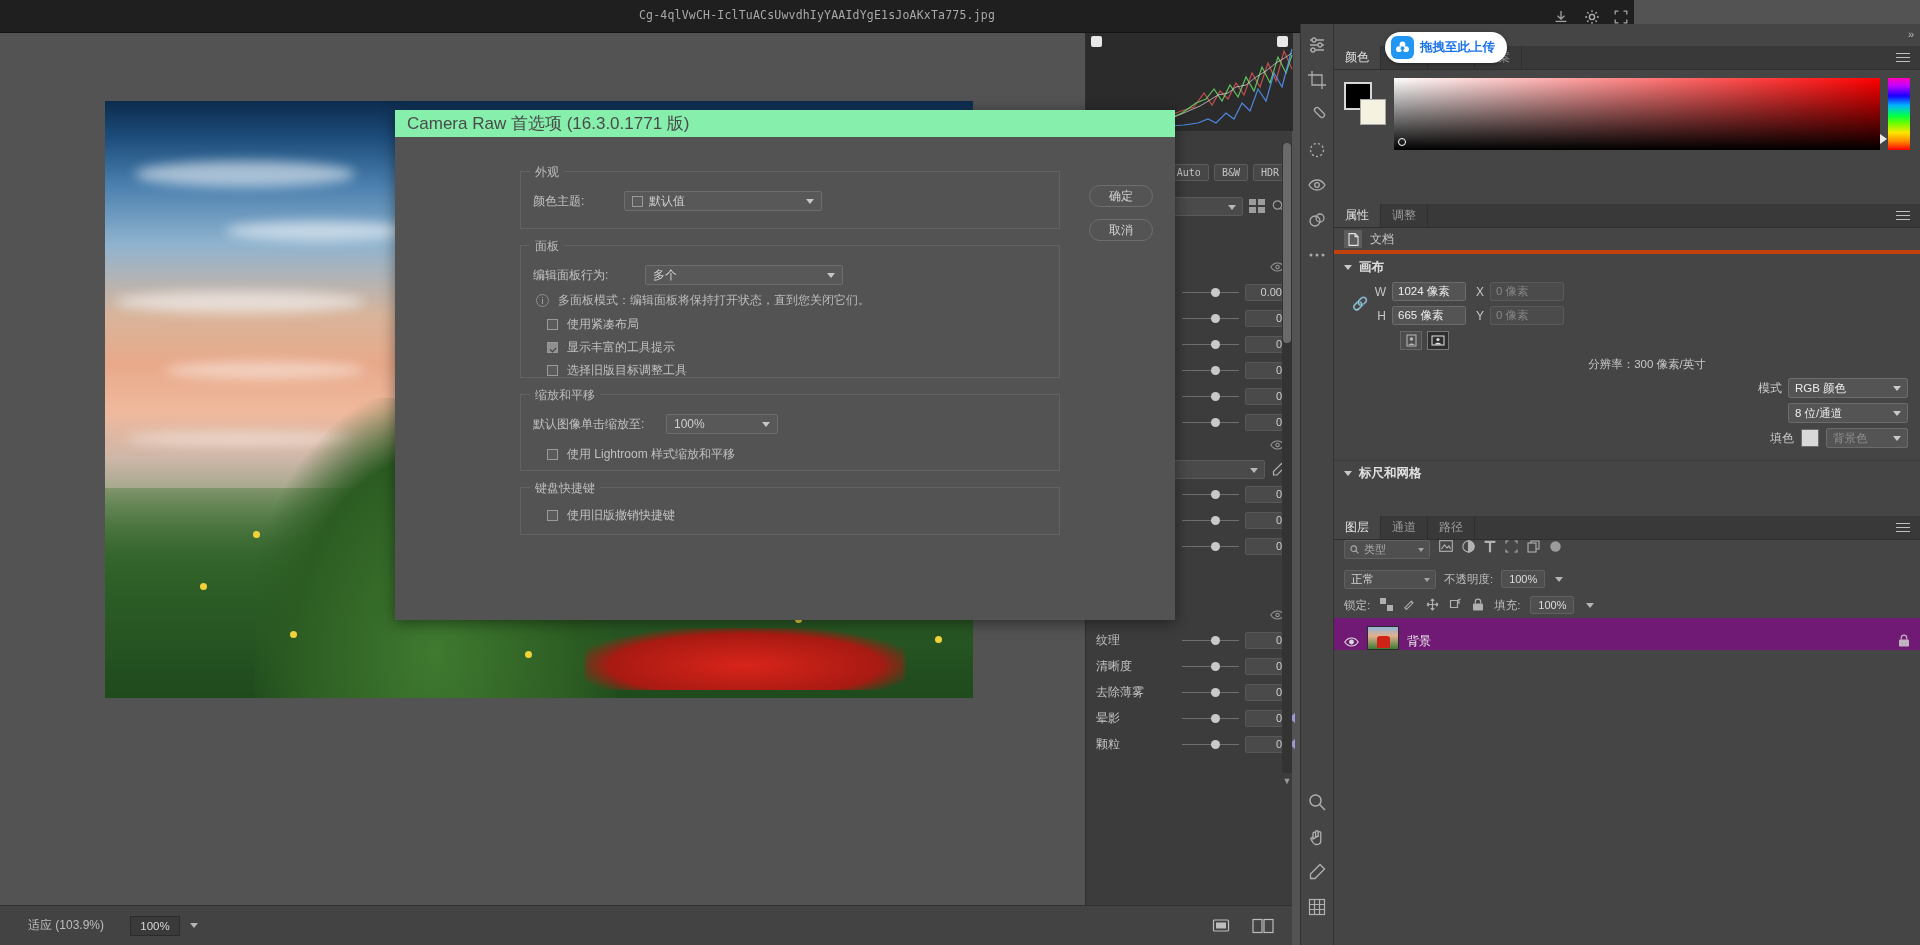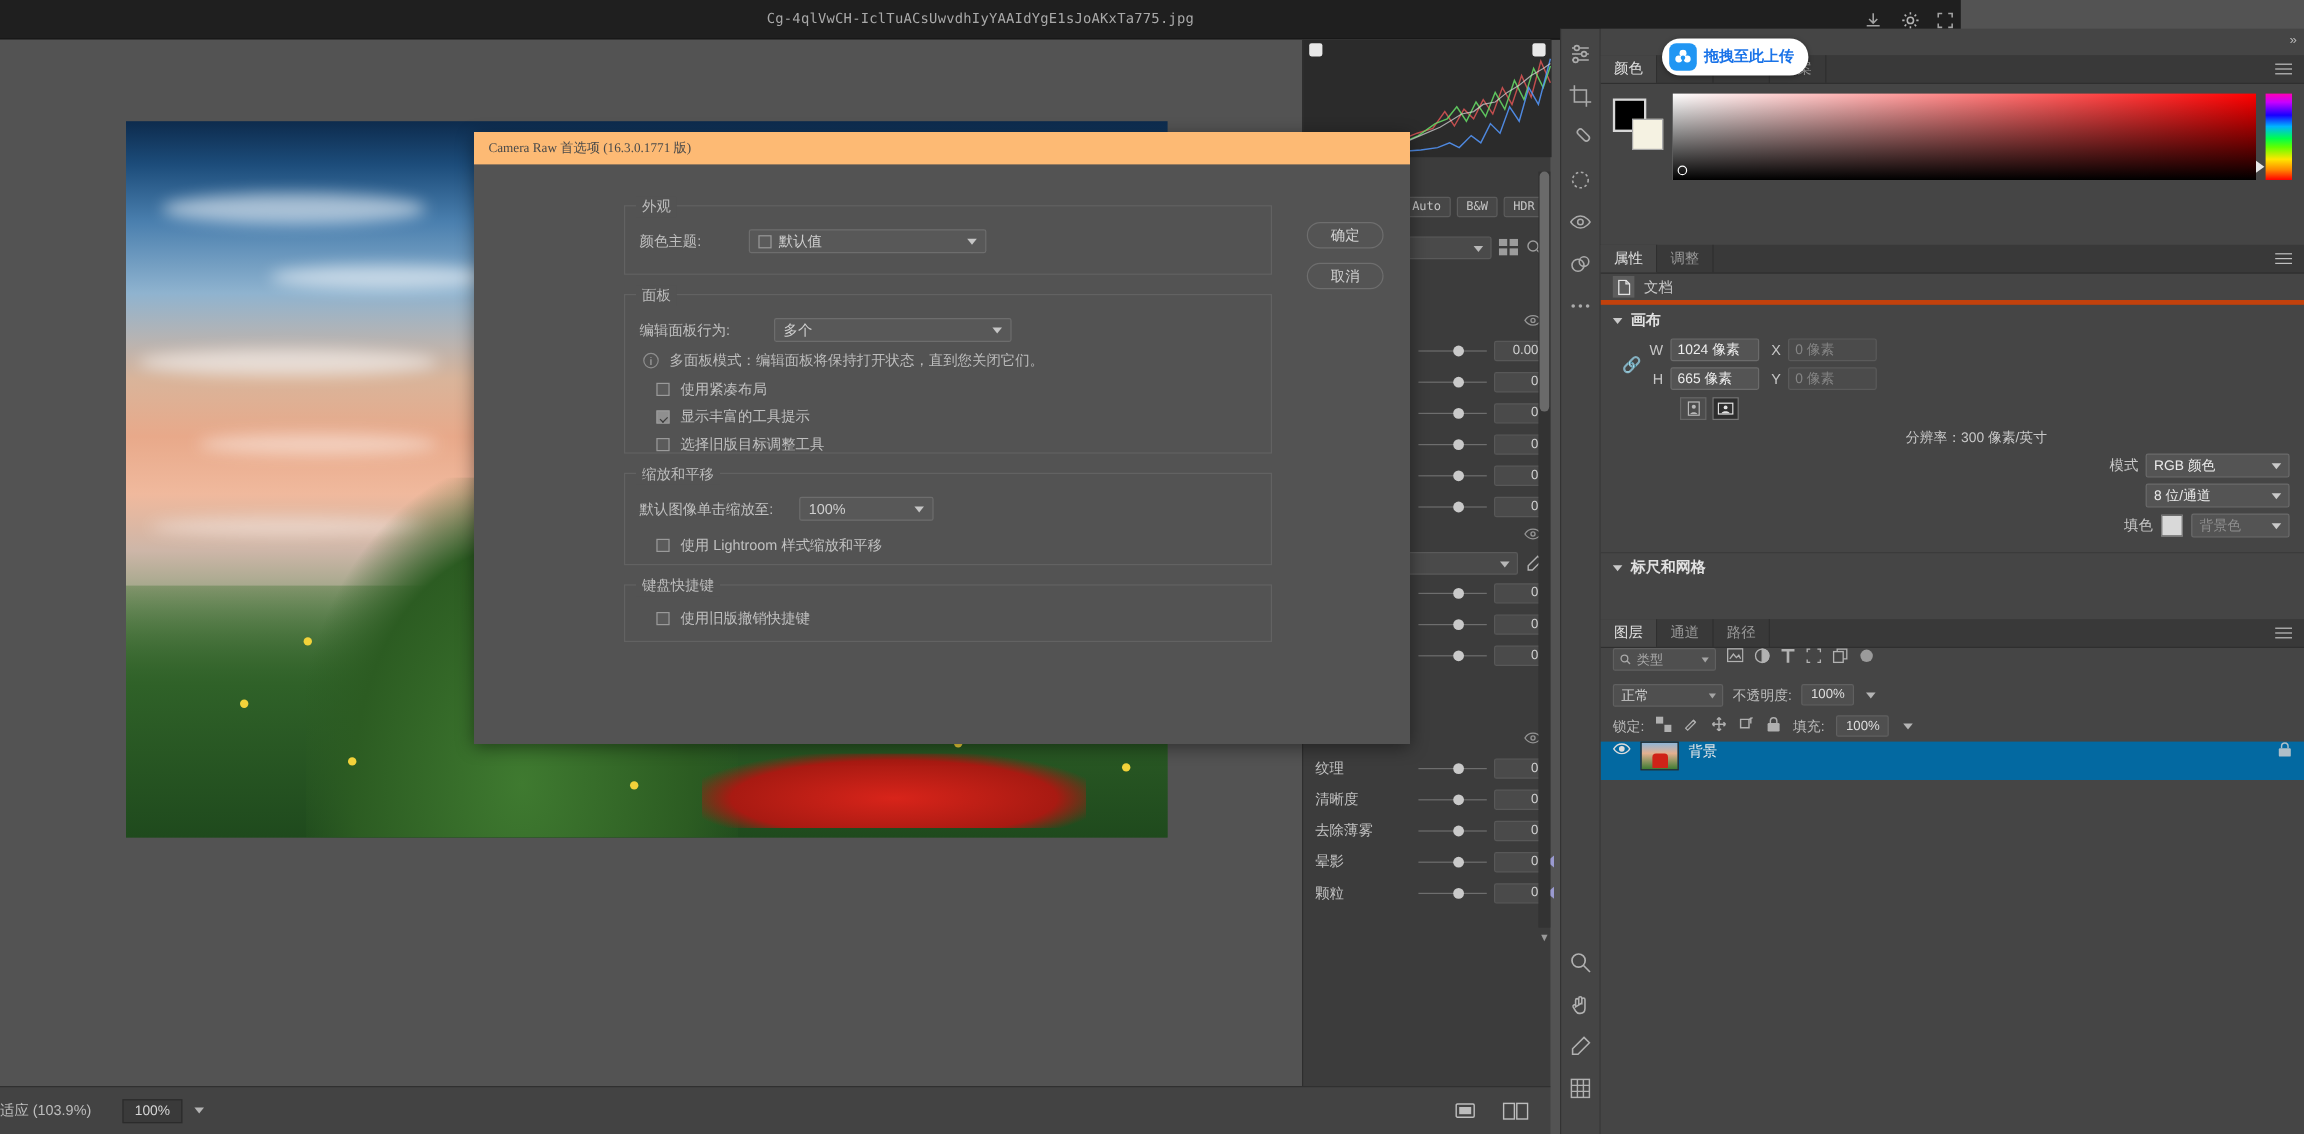--- a/index.html
+++ b/index.html
@@ -59,21 +59,21 @@
     border-left:1px solid #2b2b2b;
   }
   .scrollv-canvas .thumb { position:absolute; left:2px; top:120px; width:9px; height:320px; background:#6a6a6a; border-radius:4px; }
 
   
   .statusbar {
     position:absolute; left:0; bottom:0; width:1292px; height:40px;
     background:#434343; border-top:1px solid #303030;
     display:flex; align-items:center; color:#bdbdbd; font-size:12px;
   }
-  .sb-fit { margin-left:0; }
+  .sb-fit { margin-left:28px; }
   .sb-zoom {
     margin-left:26px; width:50px; height:20px; background:#3a3a3a; border:1px solid #2b2b2b;
     color:#d6d6d6; font-size:11.5px; display:flex; align-items:center; justify-content:center;
   }
   .sb-caret { margin-left:10px; width:0;height:0;border-left:4px solid transparent;border-right:4px solid transparent;border-top:5px solid #b5b5b5; }
   .sb-right { margin-left:auto; display:flex; align-items:center; gap:22px; margin-right:18px; }
   .sb-right svg { display:block; }
 
   
   .crpanel {
@@ -221,21 +221,21 @@
   .blend-sel {
     width:92px; height:19px; background:#4f4f4f; border:1px solid #606060; color:#d2d2d2; font-size:11.5px;
     display:flex; align-items:center; padding-left:6px; position:relative; border-radius:2px;
   }
   .blend-sel:after { content:""; position:absolute; right:5px; top:7px; width:0;height:0;
     border-left:3.5px solid transparent;border-right:3.5px solid transparent;border-top:4.5px solid #a5a5a5;}
   .opa { color:#bdbdbd; font-size:11.5px; }
   .opa-val { width:44px; height:18px; background:#4f4f4f; border:1px solid #606060; color:#ddd; font-size:11px;
     display:flex; align-items:center; justify-content:center; border-radius:2px;}
   .lock-row { height:26px; display:flex; align-items:center; gap:10px; padding:0 10px; color:#bdbdbd; font-size:11.5px;}
-  .layer-item { height:32px; display:flex; align-items:flex-start; gap:8px; padding:0 10px; background:#0369a1;}
+  .layer-item { height:32px; display:flex; align-items:flex-end; gap:8px; padding:0 10px; background:#701a75;}
   .layer-thumb { width:32px; height:24px; border:1px solid #2a2a2a;
     background:linear-gradient(to bottom,#8fb6d8 0%,#e3b090 40%,#3e7c32 100%); position:relative; overflow:hidden;}
   .layer-thumb .r { position:absolute; left:9px; bottom:1px; width:13px; height:12px; background:#cf2318; border-radius:3px 3px 0 0;}
   .layer-name { color:#e8e8e8; font-size:12px;}
   .layer-lock { margin-left:auto; opacity:.85; }
 
   
   .upload-badge {
     position:absolute; left:1385px; top:32px; width:122px; height:31px;
     background:#ffffff; border-radius:16px; display:flex; align-items:center; gap:6px;
@@ -245,22 +245,22 @@
     width:23px; height:23px; border-radius:6px; background:#2196f3;
     display:flex; align-items:center; justify-content:center;
   }
   .upload-badge .ub-txt { color:#1a73e8; font-size:12.5px; font-weight:bold; }
   .dialog {
     position:absolute; left:395px; top:110px; width:780px; height:510px;
     background:#535353; box-shadow:0 3px 14px rgba(0,0,0,.45);
     pointer-events:auto; z-index:51;
   }
   .dlg-title {
-    height:27px; background:#fdba74; color:#4a4a4a; font-size:11px;
-    display:flex; align-items:center; padding-left:12px;font-family:Liberation Serif, serif;
+    height:27px; background:#86efac; color:#4a4a4a; font-size:17px;
+    display:flex; align-items:center; padding-left:12px;
   }
   .dlg-body { position:relative; width:780px; height:483px; }
   .dlg-nav {
     position:absolute; left:21px; top:34px; width:82px; height:440px;
     background:#4c4c4c; border:1px solid #414141;
   }
   .nav-item { height:26px; display:flex; align-items:center; padding-left:11px; color:#c2c2c2; font-size:12px;}
   .nav-item.active { color:#d8d8d8; }
 
   .dlg-content { position:absolute; left:125px; top:34px; width:540px; }

